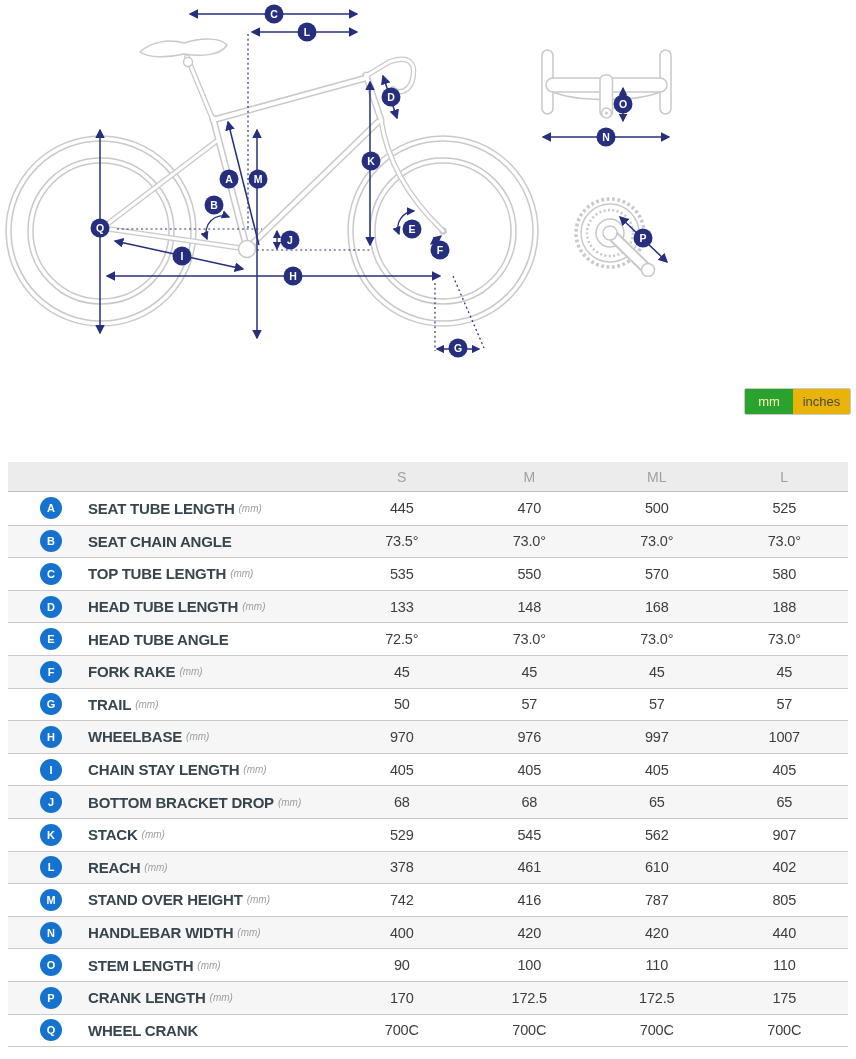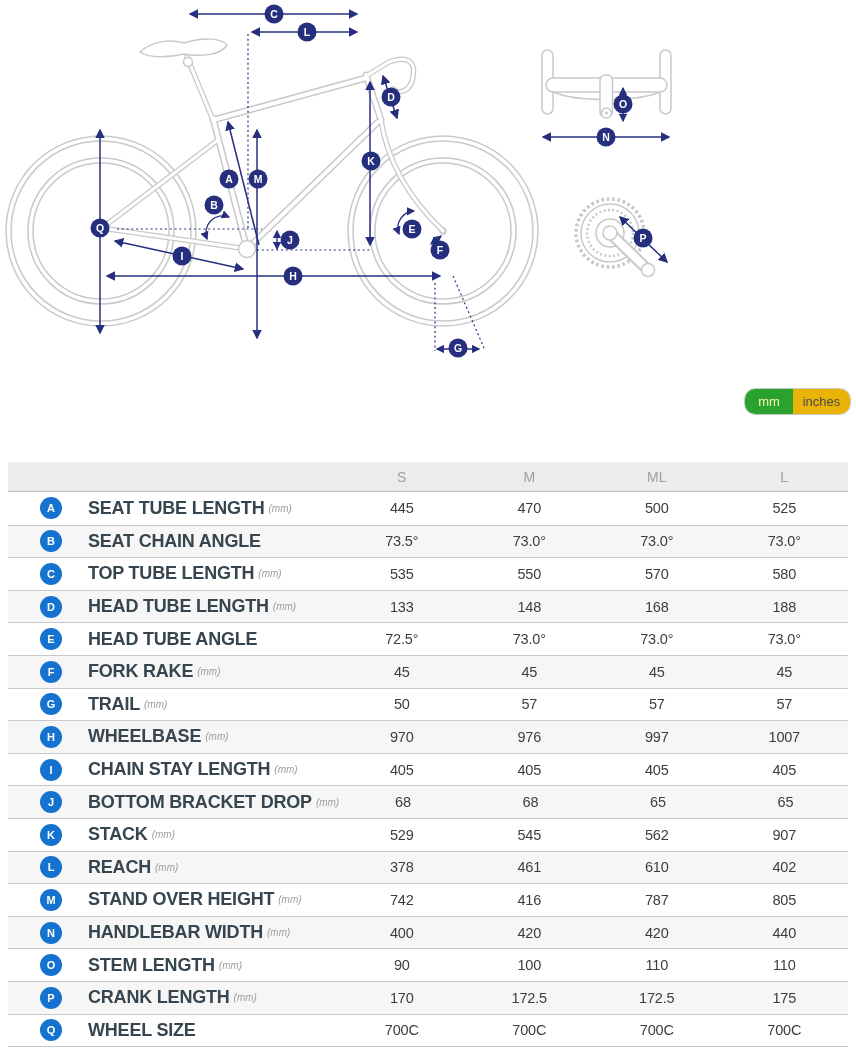--- a/index.html
+++ b/index.html
@@ -2,38 +2,38 @@
 <html><head>
 <meta charset="utf-8">
 <style>
   html,body{margin:0;padding:0;background:#fff;}
   .page{position:relative;width:856px;height:1059px;background:#fff;overflow:hidden;
         font-family:"Liberation Sans",sans-serif;}
   .diagram-svg{position:absolute;left:0;top:0;}
 
   
   .unit-toggle{position:absolute;left:744px;top:388px;height:27px;display:flex;
-               border:1px solid #c9c9c9;border-radius:11px;overflow:hidden;box-sizing:border-box;background:#fff;}
+               border:1px solid #c9c9c9;border-radius:2px;overflow:hidden;box-sizing:border-box;background:#fff;}
   .ubtn{display:flex;align-items:center;justify-content:center;font-size:13px;line-height:1;cursor:pointer;}
   .ubtn.mm{width:48px;background:#2aa22e;color:#fafab4;}
   .ubtn.inches{width:57px;background:#eab308;color:#4a4a4a;}
 
   
   .geo-table{position:absolute;left:8px;top:462px;width:840px;border-bottom:1px solid #c9c9c9;}
   .thead{display:flex;align-items:center;height:30px;background:#ececec;border-bottom:1px solid #bdbdbd;box-sizing:border-box;}
   .trow{display:flex;align-items:center;height:32.6px;background:#fff;border-top:1px solid #c9c9c9;box-sizing:border-box;}
   .trow:first-child{border-top:none;}
   .trow.alt{background:#f6f6f6;}
   .labelcell{flex:0 0 330px;display:flex;align-items:center;}
   .cell.head{flex:0 0 127.5px;text-align:center;color:#a0a0a0;font-size:14px;}
   .cell.val{flex:0 0 127.5px;text-align:center;color:#3d3d3d;font-size:14.5px;letter-spacing:-0.2px;}
   .lcircle{width:22px;height:22px;border-radius:50%;background:#1573cf;color:#fff;
            font-size:11px;font-weight:bold;display:flex;align-items:center;justify-content:center;
            margin-left:32px;flex:none;}
-  .lname{margin-left:26px;font-size:18px;font-weight:bold;color:#36454e;letter-spacing:-0.2px;white-space:nowrap;}
+  .lname{margin-left:26px;font-size:15px;font-weight:bold;color:#36454e;letter-spacing:-0.2px;white-space:nowrap;}
   .lunit{margin-left:4px;font-size:10px;color:#9e9e9e;white-space:nowrap;font-style:italic;}
 
   
   .nv{stroke:#262f7e;stroke-width:1.5;fill:none;}
   .nvthin{stroke:#262f7e;stroke-width:1.3;fill:none;}
   .dot{stroke:#262f7e;stroke-width:1.2;fill:none;stroke-dasharray:2 2.8;}
   .mkc{fill:#262f7e;}
   .mkt{fill:#ffffff;font-size:10.5px;font-weight:bold;text-anchor:middle;}
   .tube{stroke:#c9c9c9;stroke-width:7;stroke-linecap:round;fill:none;}
   .tubein{stroke:#ffffff;stroke-width:4;stroke-linecap:round;fill:none;}
@@ -456,21 +456,21 @@
           <div class="cell val">172.5</div>
           <div class="cell val">172.5</div>
           <div class="cell val">175</div>
         </div>
 
     <div class="trow">
       <div class="labelcell">
         <span class="lcircle">
               <span>Q</span>
             </span>
-        <span class="lname">WHEEL SIZE</span>
+        <span class="lname">WHEEL CRANK</span>
         <span class="lunit"></span>
       </div>
     <div class="cell val">700C</div>
           <div class="cell val">700C</div>
           <div class="cell val">700C</div>
           <div class="cell val">700C</div>
         </div>
   </div>
   </div>
 

